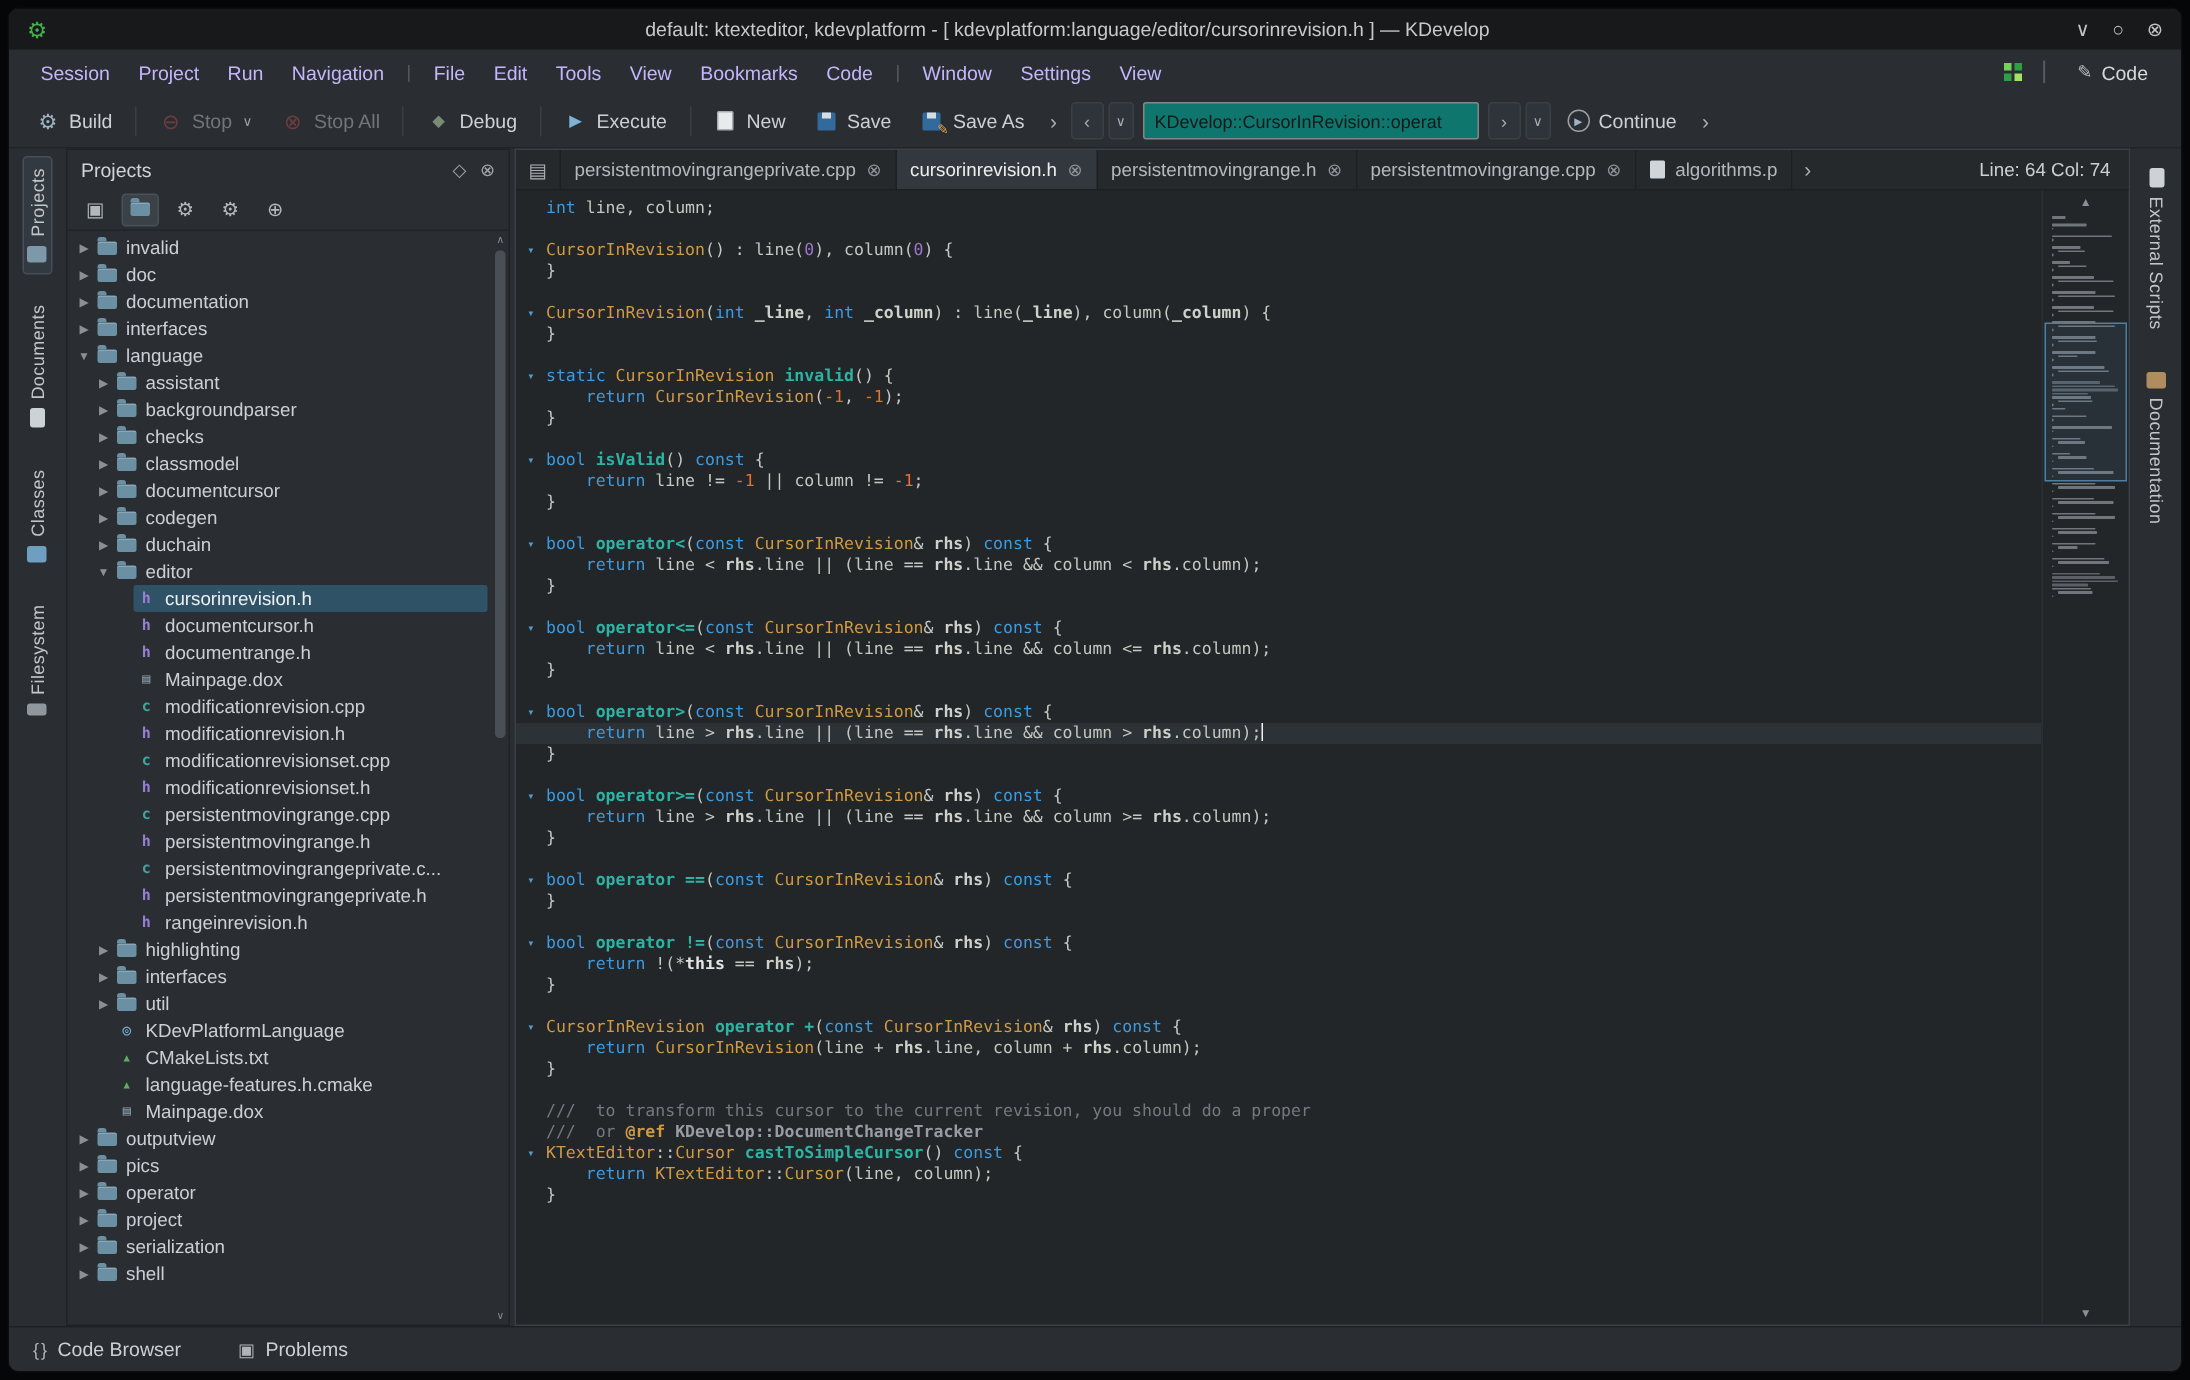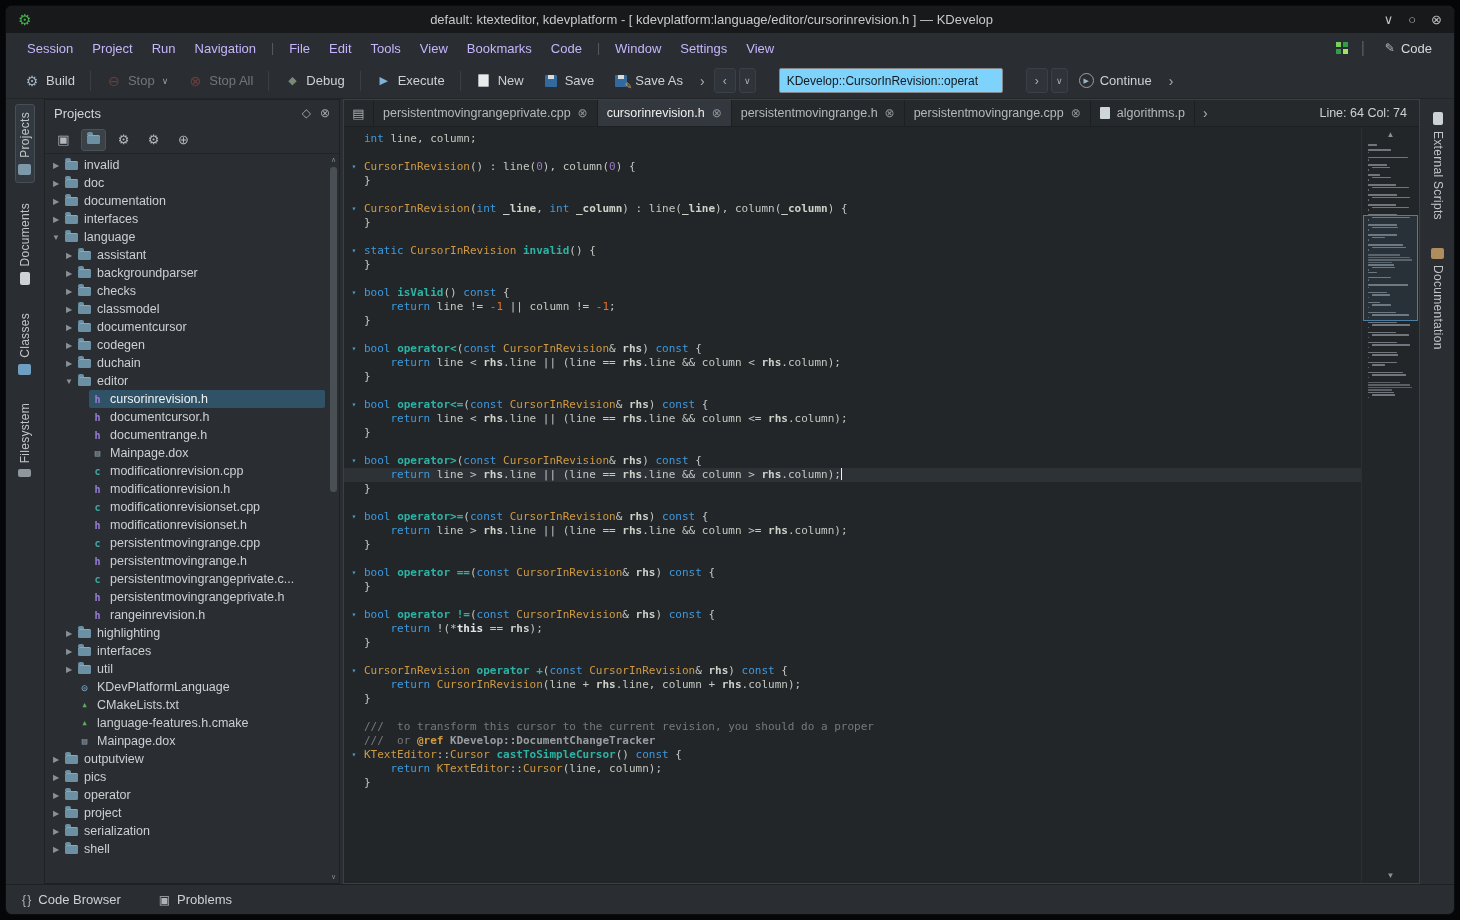--- a/index.html
+++ b/index.html
@@ -37,21 +37,21 @@
 .ic-save::before,.ic-saveas::before{content:"";position:absolute;left:3px;top:0;width:6px;height:4px;background:#d6dcdf}
 .ic-saveas::after{content:"✎";position:absolute;right:-5px;bottom:-4px;font-size:9px;color:#e0a24a}
 .ic-continue{border:1px solid #9aa0a4;border-radius:50%;font-size:7px;color:#9fb3c2;width:15px;height:15px}
 .dd-glyph{font-size:9px;color:#9aa0a4;margin-left:1px}
 .tsep{width:1px;height:20px;background:#3a3f44;margin:0 4px;flex:0 0 auto}
 .chev{color:#aab0b4;font-size:14px;padding:4px 6px}
 .quickopen{width:218px;height:25px;background:#1d2023;border:1px solid #393f44;border-radius:3px;color:#c7cacc;font-size:12px;padding:0 8px;margin:0 8px;font-family:inherit}
 .quickopen::placeholder{color:#767c81}
 .navbtn{background:#2f343a;border:1px solid #3a4045;color:#aab0b4;height:25px;min-width:22px;border-radius:3px;font-size:12px;font-family:inherit}
 .navbtn.dd{min-width:17px;font-size:9px}
-.symbolcombo{width:224px;height:25px;background:#7dd3fc;border:1px solid #83878a;border-radius:2px;color:#16181a;font-size:12px;padding:0 7px;font-family:inherit;margin:0 20px}
+.symbolcombo{width:224px;height:25px;background:#0f766e;border:1px solid #83878a;border-radius:2px;color:#16181a;font-size:12px;padding:0 7px;font-family:inherit;margin:0 3px}
 
 .main{flex:1;display:flex;min-height:0;padding:0 2px;gap:3px}
 .dockbar{width:33px;display:flex;flex-direction:column;align-items:center;padding-top:5px;gap:12px;flex:0 0 auto}
 .dockbar.right{width:29px}
 .dock-item{display:flex;flex-direction:column;align-items:center;gap:6px;padding:7px 2px;border:1px solid transparent;border-radius:3px}
 .dock-item.active{background:#333940;border-color:#474e55}
 .dock-label{writing-mode:vertical-rl;color:#c2c6c9;font-size:12px;letter-spacing:.3px;white-space:nowrap}
 .dock-item.left .dock-label{transform:rotate(180deg)}
 .dki{width:13px;height:11px;border-radius:2px;background:#97a0a6;flex:0 0 auto}
 .dk-folder{background:#7d98a8}
@@ -623,20 +623,21 @@
         <div class="code">
             <div class="cl"><span class="fold"></span><span class="ct"><span class="s-k">int</span><span class="s-p"> line, column;</span></span></div>
             <div class="cl"><span class="fold"></span><span class="ct"></span></div>
             <div class="cl"><span class="fold">▾</span><span class="ct"><span class="s-t">CursorInRevision</span><span class="s-p">() : line(</span><span class="s-z">0</span><span class="s-p">), column(</span><span class="s-z">0</span><span class="s-p">) {</span></span></div>
             <div class="cl"><span class="fold"></span><span class="ct"><span class="s-p">}</span></span></div>
             <div class="cl"><span class="fold"></span><span class="ct"></span></div>
             <div class="cl"><span class="fold">▾</span><span class="ct"><span class="s-t">CursorInRevision</span><span class="s-p">(</span><span class="s-k">int</span><span class="s-r"> _line</span><span class="s-p">, </span><span class="s-k">int</span><span class="s-r"> _column</span><span class="s-p">) : line(</span><span class="s-r">_line</span><span class="s-p">), column(</span><span class="s-r">_column</span><span class="s-p">) {</span></span></div>
             <div class="cl"><span class="fold"></span><span class="ct"><span class="s-p">}</span></span></div>
             <div class="cl"><span class="fold"></span><span class="ct"></span></div>
             <div class="cl"><span class="fold">▾</span><span class="ct"><span class="s-k">static </span><span class="s-t">CursorInRevision</span><span class="s-p"> </span><span class="s-f">invalid</span><span class="s-p">() {</span></span></div>
+            <div class="cl"><span class="fold"></span><span class="ct"><span class="s-p">    </span><span class="s-k">return </span><span class="s-t">CursorInRevision</span><span class="s-p">(</span><span class="s-n">-1</span><span class="s-p">, </span><span class="s-n">-1</span><span class="s-p">);</span></span></div>
             <div class="cl"><span class="fold"></span><span class="ct"><span class="s-p">}</span></span></div>
             <div class="cl"><span class="fold"></span><span class="ct"></span></div>
             <div class="cl"><span class="fold">▾</span><span class="ct"><span class="s-k">bool </span><span class="s-f">isValid</span><span class="s-p">() </span><span class="s-k">const</span><span class="s-p"> {</span></span></div>
             <div class="cl"><span class="fold"></span><span class="ct"><span class="s-p">    </span><span class="s-k">return </span><span class="s-p">line != </span><span class="s-n">-1</span><span class="s-p"> || column != </span><span class="s-n">-1</span><span class="s-p">;</span></span></div>
             <div class="cl"><span class="fold"></span><span class="ct"><span class="s-p">}</span></span></div>
             <div class="cl"><span class="fold"></span><span class="ct"></span></div>
             <div class="cl"><span class="fold">▾</span><span class="ct"><span class="s-k">bool </span><span class="s-f">operator&lt;</span><span class="s-p">(</span><span class="s-k">const </span><span class="s-t">CursorInRevision</span><span class="s-p">&amp; </span><span class="s-r">rhs</span><span class="s-p">) </span><span class="s-k">const</span><span class="s-p"> {</span></span></div>
             <div class="cl"><span class="fold"></span><span class="ct"><span class="s-p">    </span><span class="s-k">return </span><span class="s-p">line &lt; </span><span class="s-r">rhs</span><span class="s-p">.line || (line == </span><span class="s-r">rhs</span><span class="s-p">.line &amp;&amp; column &lt; </span><span class="s-r">rhs</span><span class="s-p">.column);</span></span></div>
             <div class="cl"><span class="fold"></span><span class="ct"><span class="s-p">}</span></span></div>
             <div class="cl"><span class="fold"></span><span class="ct"></span></div>

